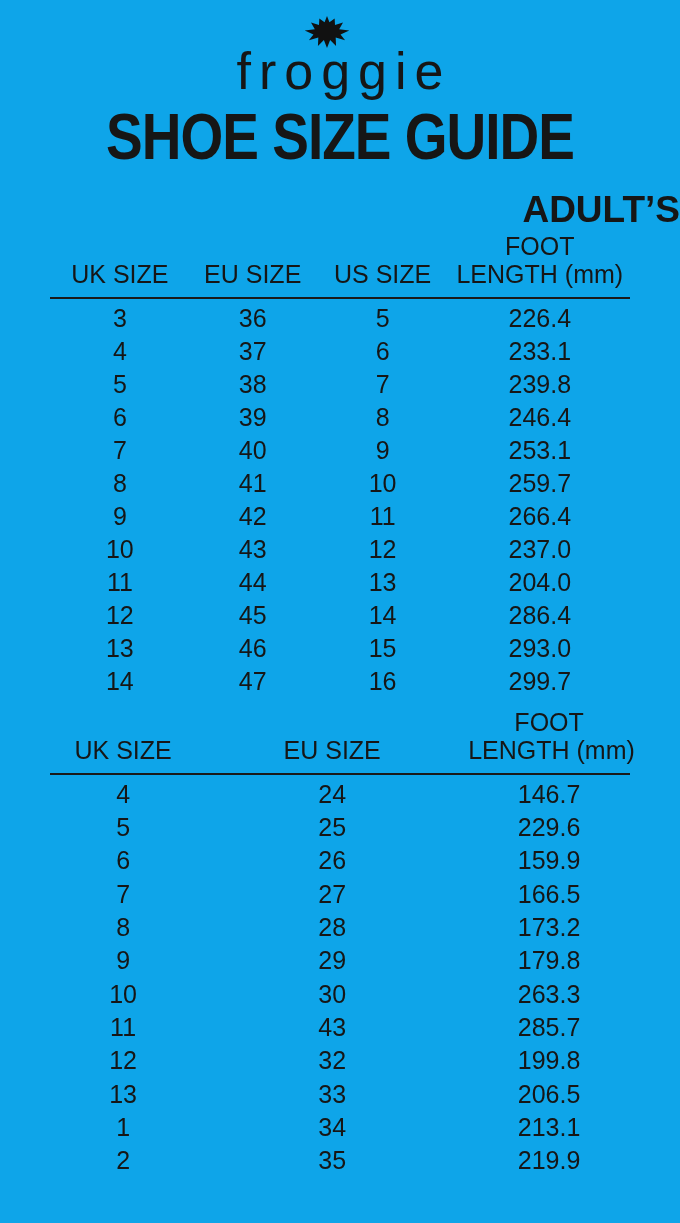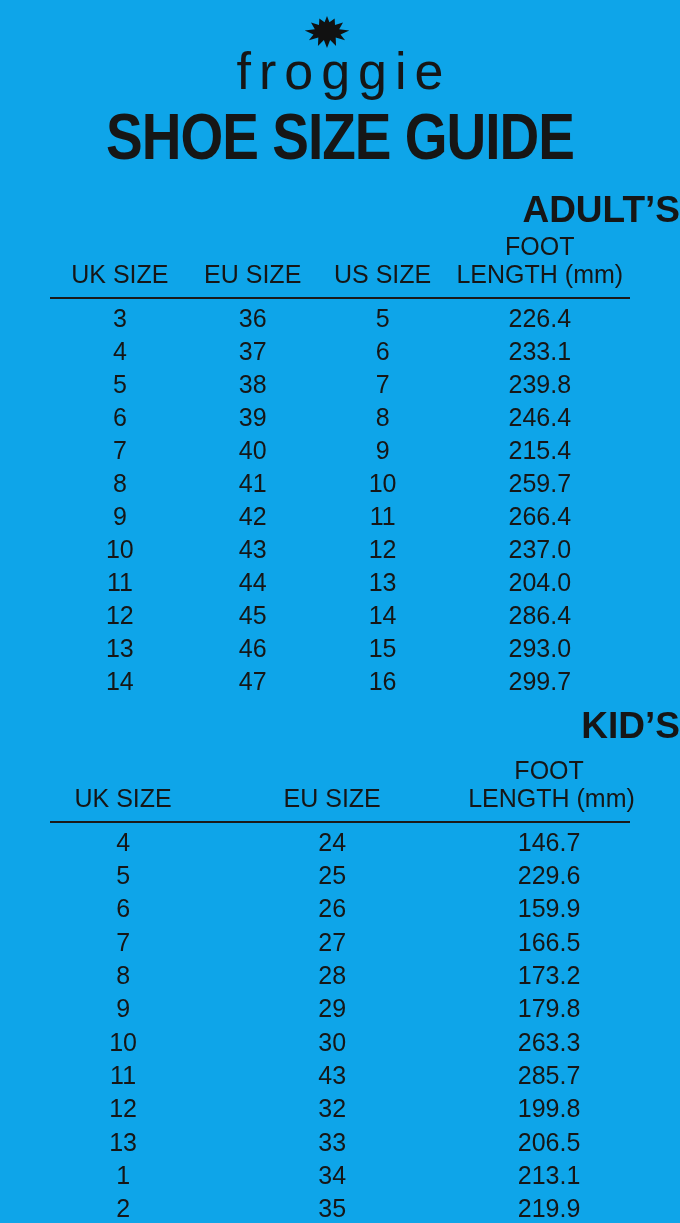--- a/index.html
+++ b/index.html
@@ -153,21 +153,21 @@
           <tr>
             <td>6</td>
             <td>39</td>
             <td>8</td>
             <td>246.4</td>
           </tr>
           <tr>
             <td>7</td>
             <td>40</td>
             <td>9</td>
-            <td>215.4</td>
+            <td>253.1</td>
           </tr>
           <tr>
             <td>8</td>
             <td>41</td>
             <td>10</td>
             <td>259.7</td>
           </tr>
           <tr>
             <td>9</td>
             <td>42</td>
@@ -202,21 +202,20 @@
             <td>14</td>
             <td>47</td>
             <td>16</td>
             <td>299.7</td>
           </tr>
         </tbody>
     </table>
   </div>
 
   <div>
-    <div class="section-heading kids">KID’S</div>
     <table class="size-table kids">
       <colgroup>
           <col class="c1">
           <col class="c2">
           <col class="c3">
         </colgroup>
       <thead>
         <tr>
           <th>UK SIZE</th>
           <th>EU SIZE</th>

